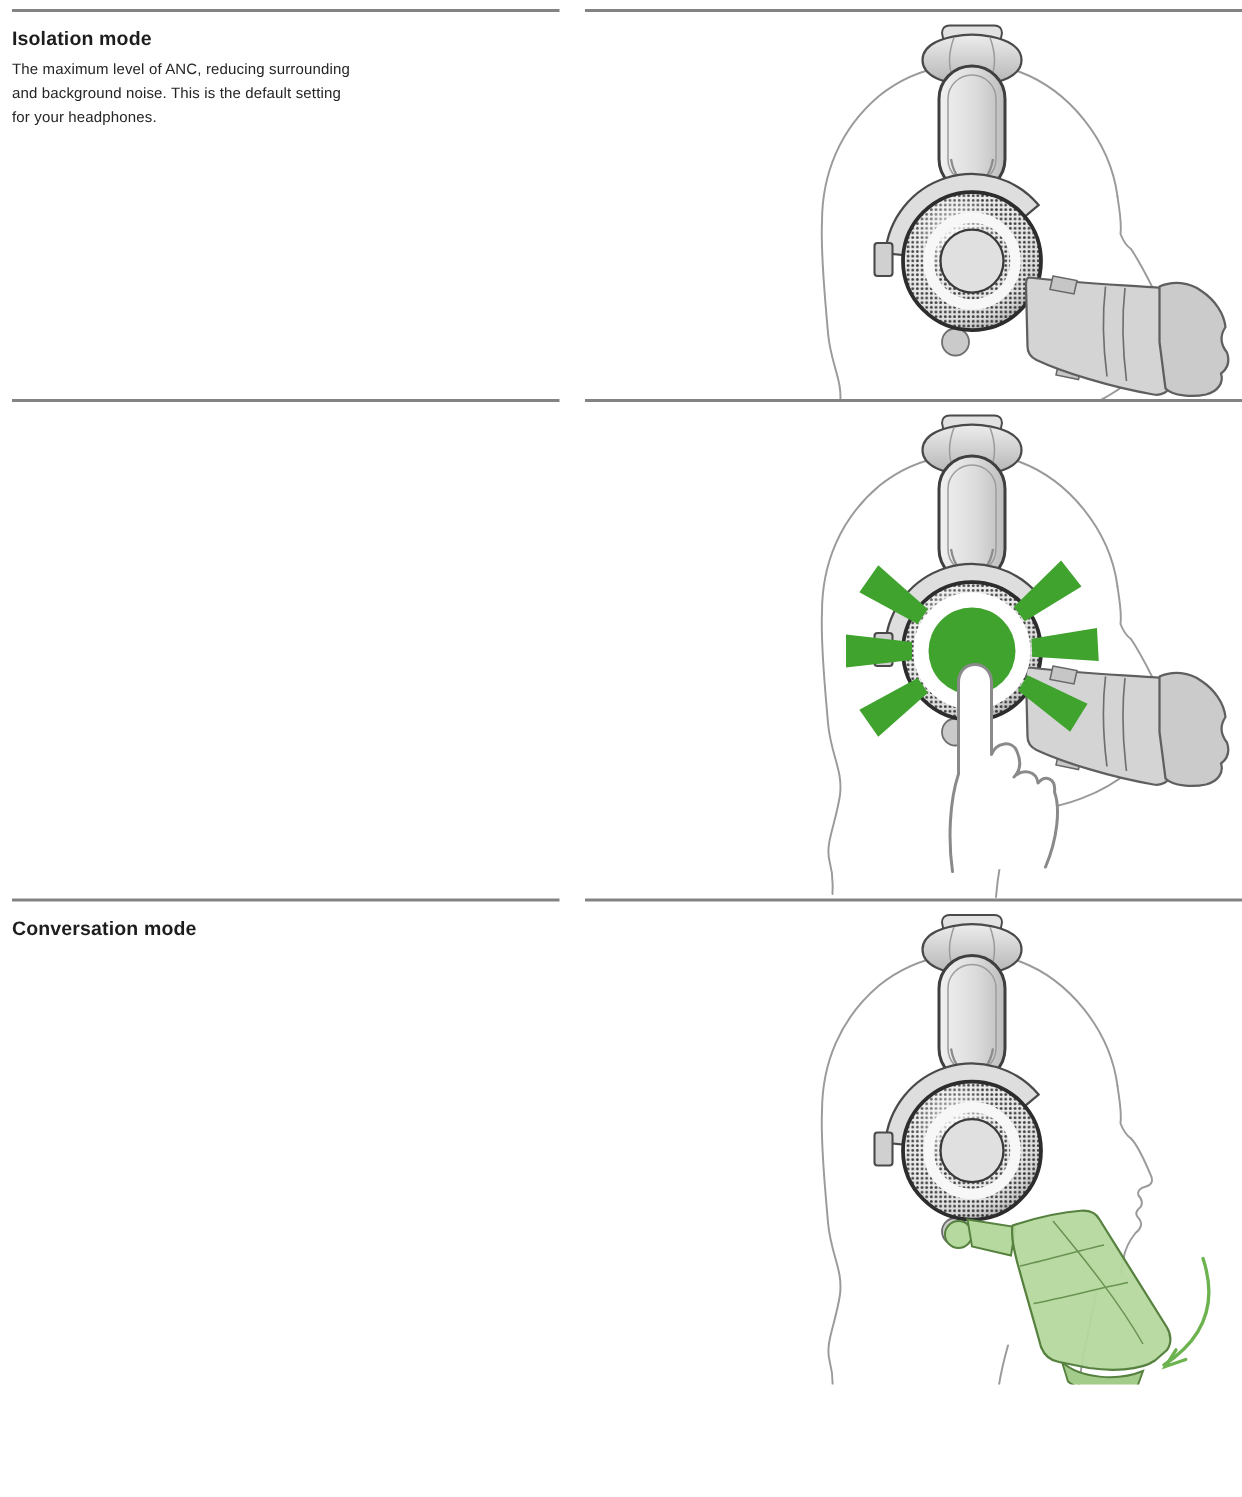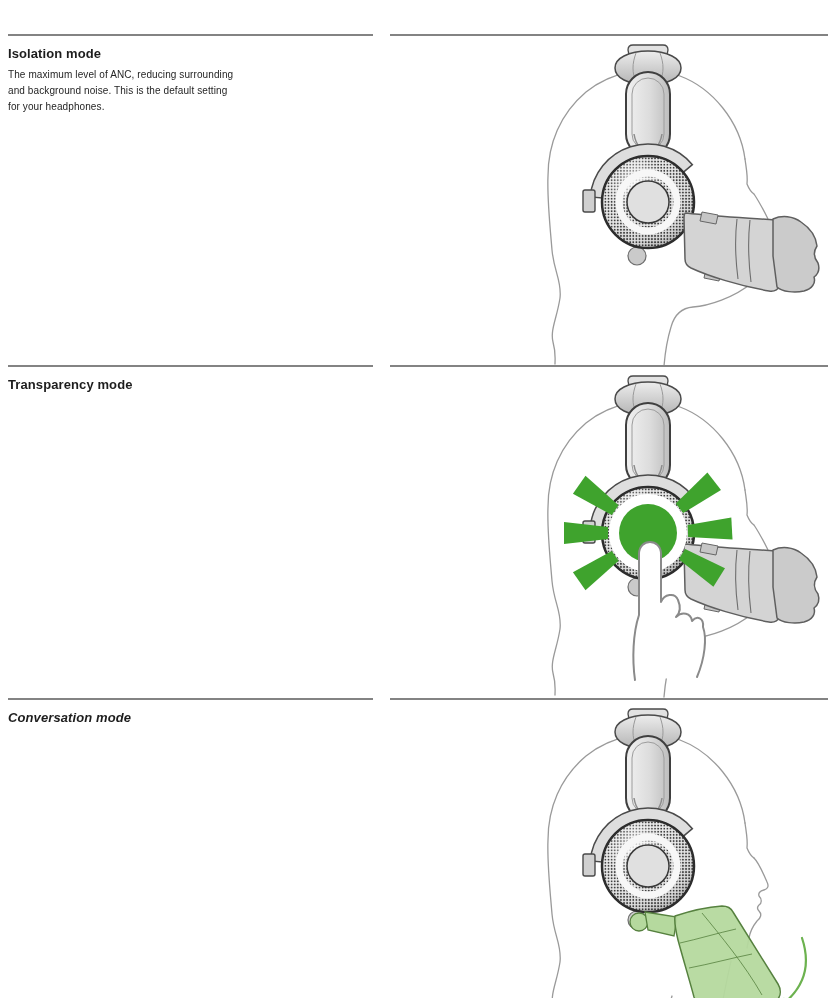--- a/index.html
+++ b/index.html
@@ -2,23 +2,23 @@
 <html><head>
 <meta charset="utf-8">
 <style>
   html,body{margin:0;padding:0;}
   body{
     width:828px;height:998px;overflow:hidden;background:#ffffff;
     font-family:"Liberation Sans","DejaVu Sans",sans-serif;color:#222;
     padding-top:6px;box-sizing:border-box;
   }
   .section{display:flex;align-items:stretch;}
-  .sec-1{height:331px;margin-top:28px;}
+  .sec-1{height:260px;}
   .sec-2{height:333px;}
-  .sec-3{height:328px;font-style:italic;}
+  .sec-3{height:328px;}
   .text-col{
     margin-left:8px;width:365px;flex:0 0 365px;
     border-top:2px solid #838383;
     padding-top:10px;box-sizing:border-box;
   }
   .gap-col{width:17px;flex:0 0 17px;}
   .illus-col{
     width:438px;flex:0 0 438px;
     border-top:2px solid #838383;
     overflow:hidden;
@@ -115,21 +115,20 @@
       <path d="M 364,158 C 368,164 373,173 378,183" fill="none" stroke="#9a9a9a" stroke-width="1.3"></path>
       <use href="#hp-chin"></use>
       <use href="#hp-core"></use>
       <use href="#hp-visor"></use>
     </svg>
   </div>
 </div>
 
 <div class="section sec-2">
   <div class="text-col">
-    <h3 class="mode-title">Transparency mode</h3>
   </div>
   <div class="gap-col"></div>
   <div class="illus-col">
     <svg width="438" height="331" viewBox="0 0 438 331" role="img" aria-label="finger-double-tapping-ear-cap-green-button-with-sound-rays">
       <use href="#hp-head"></use>
       <path d="M 364,158 C 368,164 373,173 378,183" fill="none" stroke="#9a9a9a" stroke-width="1.3"></path>
       <use href="#hp-chin"></use>
       <use href="#hp-core"></use>
       <use href="#hp-visor"></use>
       <circle cx="258" cy="166" r="34" fill="none" stroke="#ffffff" stroke-width="10"></circle>

